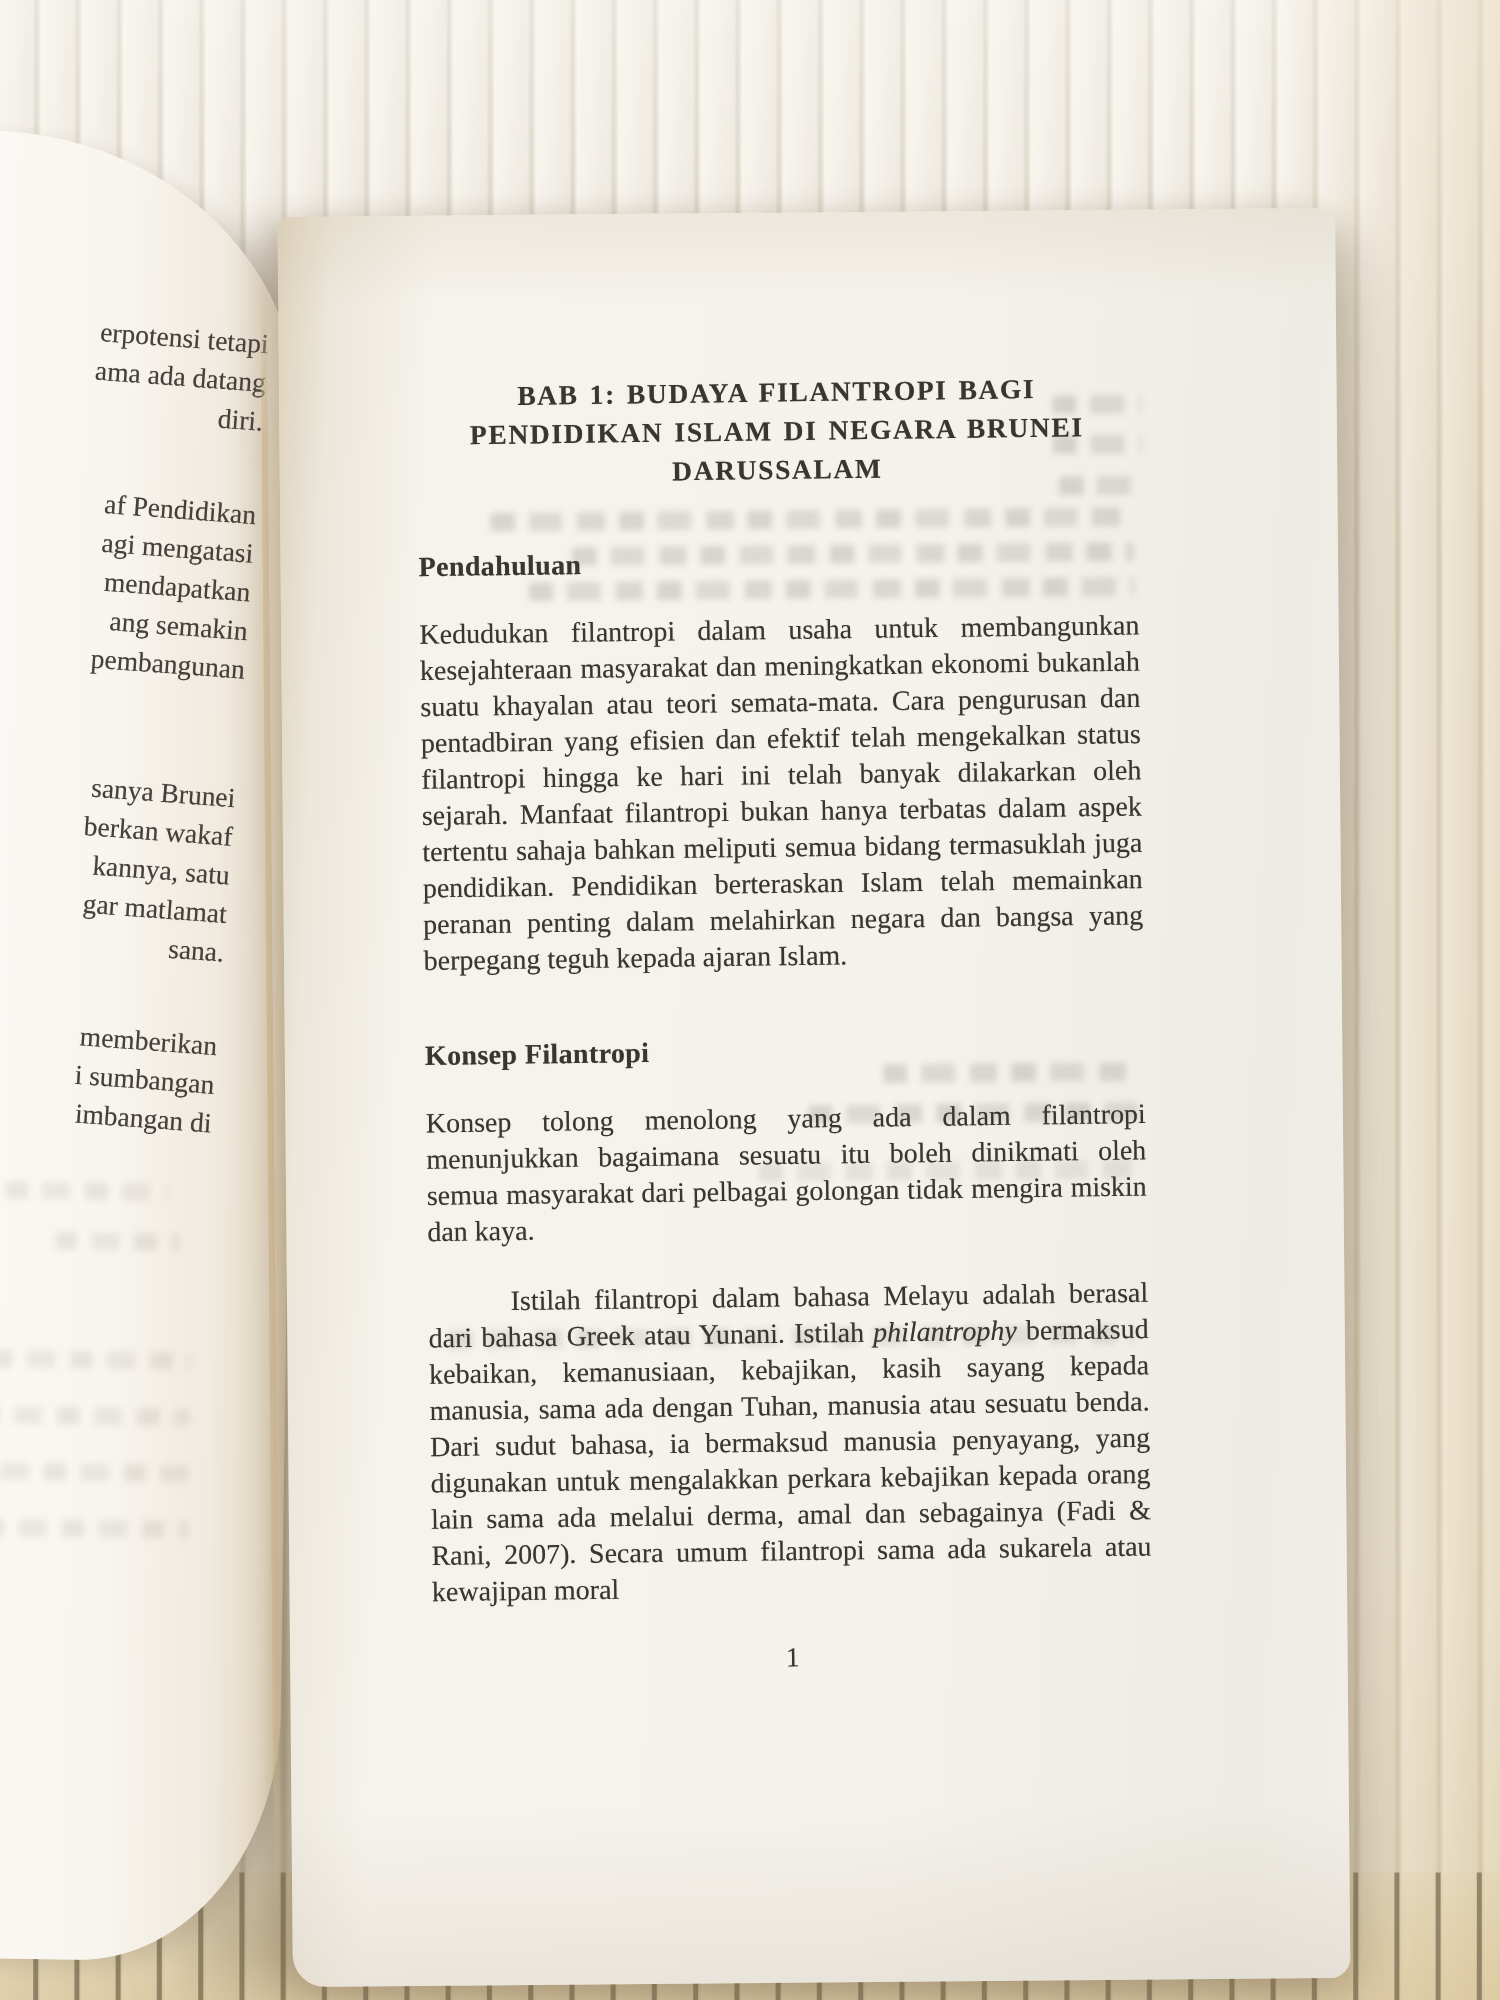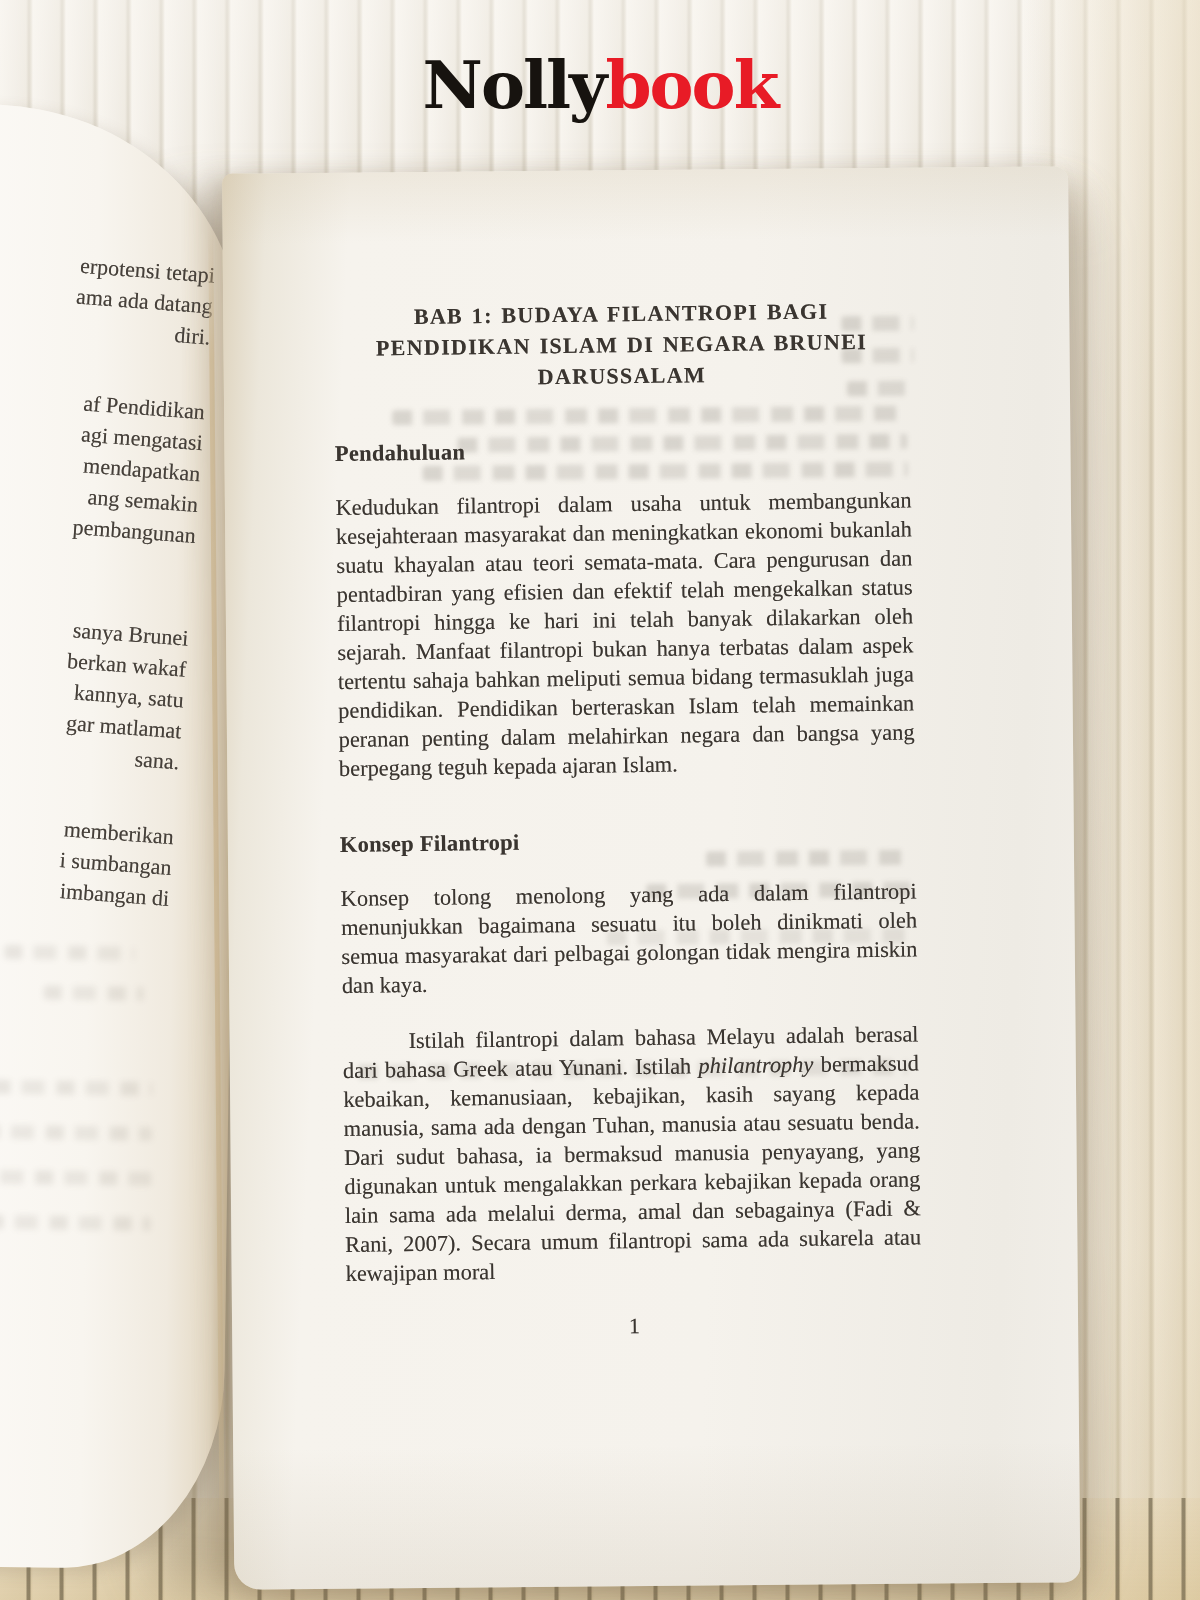--- a/index.html
+++ b/index.html
@@ -80,23 +80,20 @@
 </style>
 </head>
 <body>
 
 <div class="scene">
   <div class="slats"></div>
   <div class="warm-tint"></div>
   <div class="right-tint"></div>
   <div class="bottom-ribs"></div>
 
-  <div class="logo">
-    <span class="black">Nolly</span><span class="red">book</span>
-  </div>
 
   <div class="book-shadow"></div>
 
   <div class="left-page">
     <div class="left-text">
       <div class="lp-g1">
         <div>erpotensi tetapi</div>
         <div>ama ada datang</div>
         <div>diri.</div>
       </div>

